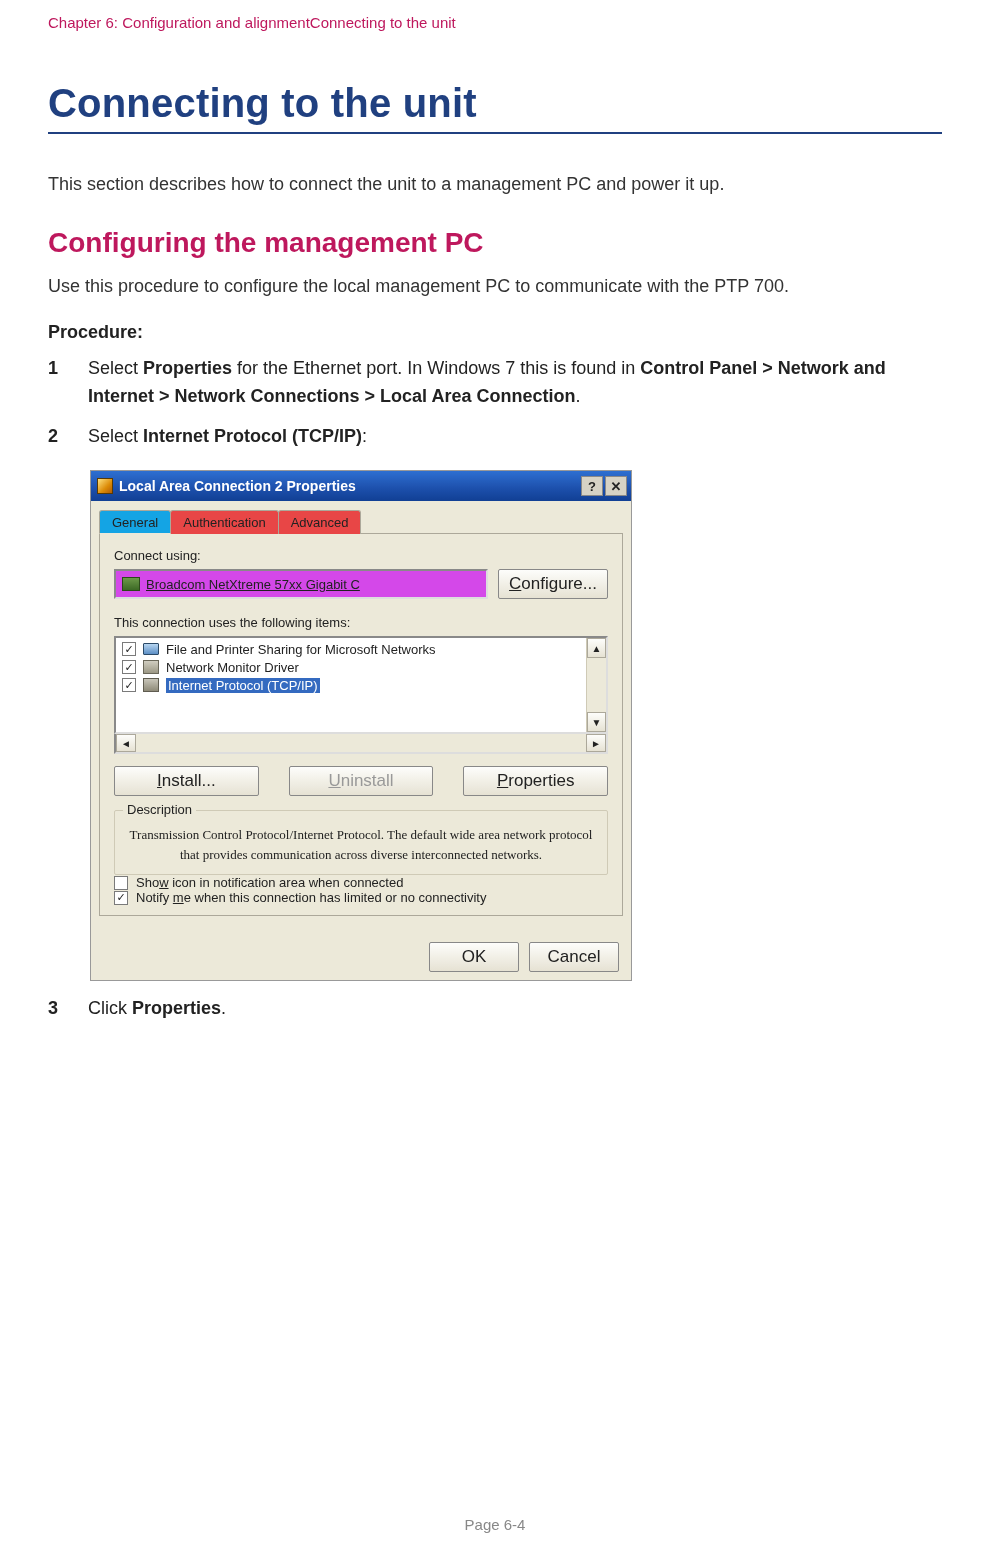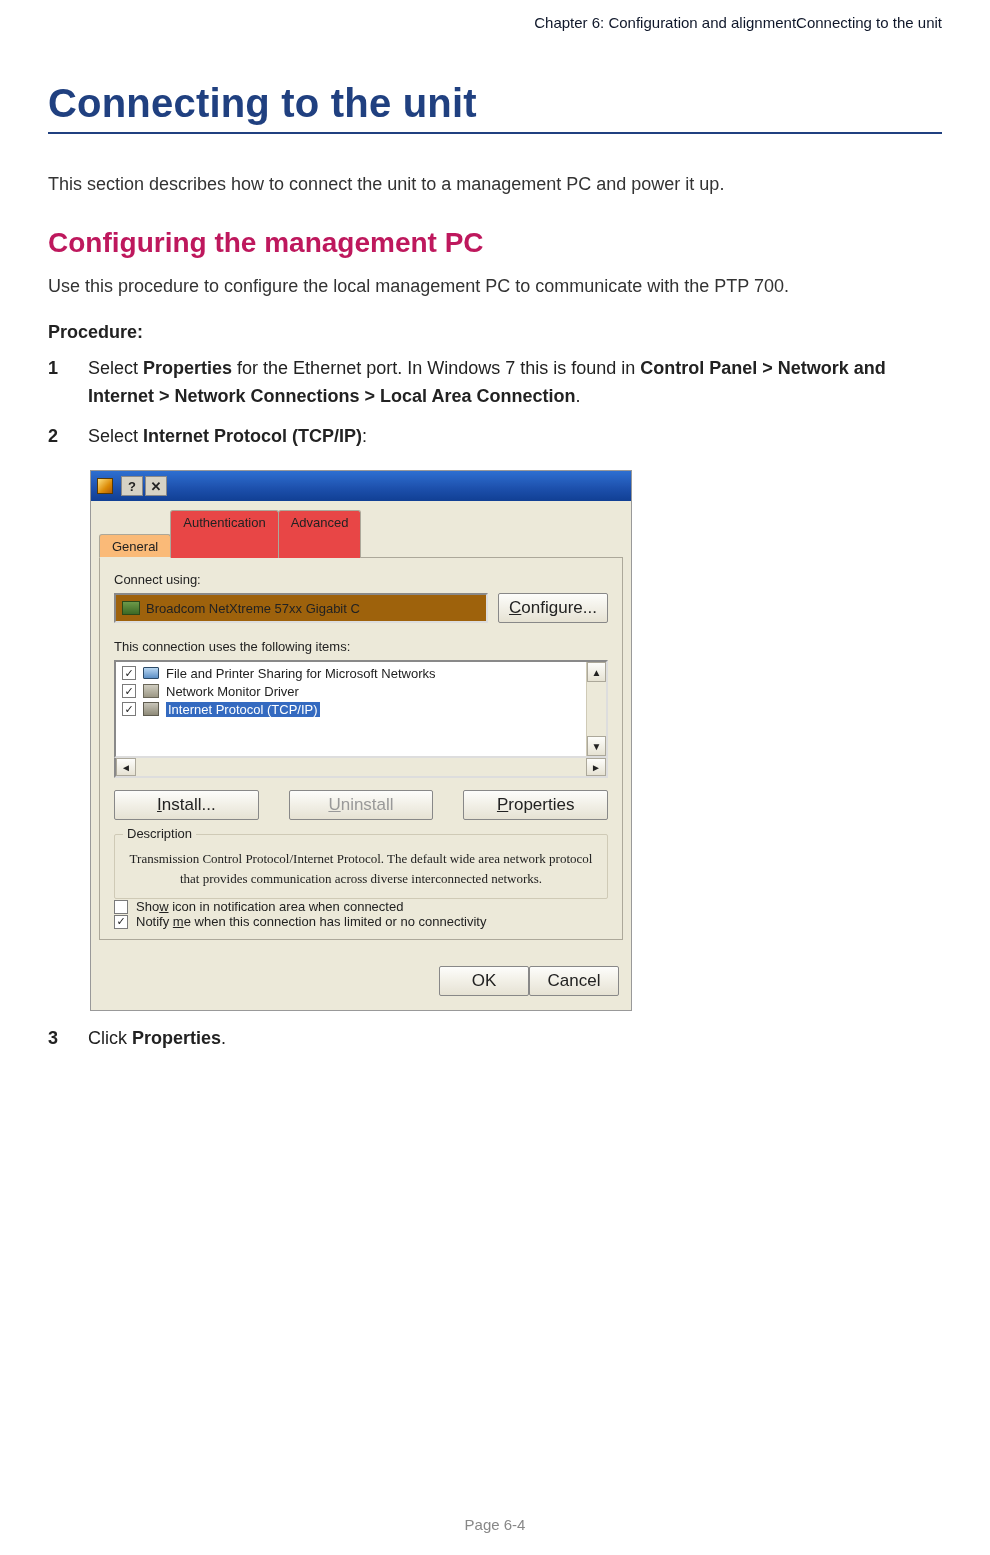--- a/index.html
+++ b/index.html
@@ -11,23 +11,23 @@
     color: #333;
     width: 990px;
   }
   .page {
     padding: 10px 48px 30px 48px;
     min-height: 1555px;
     position: relative;
   }
   .running-header {
     display: flex;
-    justify-content: flex-end;
+    justify-content: flex-start;
     font-size: 15px;
-    color: #0f172a;
+    color: #be185d;
     padding: 4px 0 50px 0;
     font-weight: 400;
   }
   h1.section-title {
     font-size: 40px;
     color: #204080;
     font-weight: 700;
     margin: 0 0 6px 0;
     letter-spacing: 0.2px;
   }
@@ -111,34 +111,35 @@
     padding: 4px 12px 3px;
     font-size: 13px;
     border: 1px solid #aca899;
     border-bottom: none;
     background: #ef4444;
     position: relative;
     top: 1px;
     margin-right: -1px;
     border-radius: 3px 3px 0 0;
   }
-  .tab.active { background: #fdba74; z-index: 2; border-bottom: 1px solid #ece9d8; margin-top: 24px; }
+  .tab.active { background: #0ea5e9; z-index: 2; border-bottom: 1px solid #ece9d8; }
 
   .tab-panel {
     border: 1px solid #aca899;
     border-top: 1px solid #aca899;
     padding: 14px 14px 10px;
     background: #ece9d8;
   }
 
   .field-label { margin-bottom: 6px; }
   .row { display: flex; gap: 10px; align-items: stretch; }
   .sunken {
-    background: #a16207;
+    background: #d946ef;
     border: 2px inset #ddd;
+    text-decoration: underline;
   }
   .adapter {
     flex: 1;
     height: 30px;
     display: flex;
     align-items: center;
     padding: 0 6px;
     gap: 6px;
   }
   .nic-icon {
@@ -238,21 +239,21 @@
   .check-row { display:flex; align-items:center; gap:8px; font-size: 13px;}
   .check-row .cb {
     width: 14px; height: 14px;
     border: 1px solid #7a7a7a;
     background: #fff;
     display:flex;align-items:center;justify-content:center;
     font-size: 11px; line-height:1;
   }
   .u { text-decoration: underline; }
 
-  .dlg-footer { display:flex; justify-content:flex-end; gap:0; padding: 14px 12px 14px; }
+  .dlg-footer { display:flex; justify-content:flex-end; gap:10px; padding: 14px 12px 8px; }
 
   .page-footer {
     position: absolute;
     bottom: 22px;
     left: 0; right: 0;
     text-align: center;
     color: #888;
     font-size: 15px;
   }
 </style>
@@ -286,20 +287,21 @@
       <span class="step-num">2</span>
       <span class="step-body">
         <span>Select </span><span class="b">Internet Protocol (TCP/IP)</span><span>:</span>
       </span>
     </li>
   </ol>
 
   <div class="dialog">
     <div class="titlebar">
       <span class="t-icon"></span>
+      <span class="t-title">Local Area Connection 2 Properties</span>
       <span class="titlebar-btn">?</span>
       <span class="titlebar-btn">✕</span>
     </div>
     <div class="dlg-body">
       <div class="tabstrip">
         <div class="tab active">General</div>
         <div class="tab">Authentication</div>
         <div class="tab">Advanced</div>
       </div>
       <div class="tab-panel">

